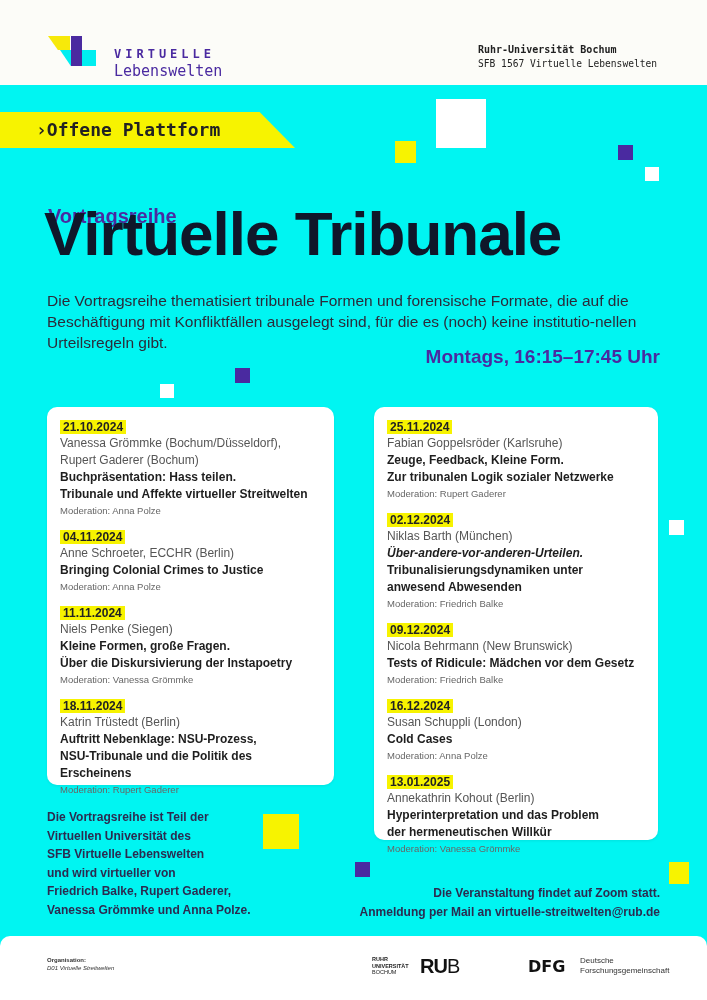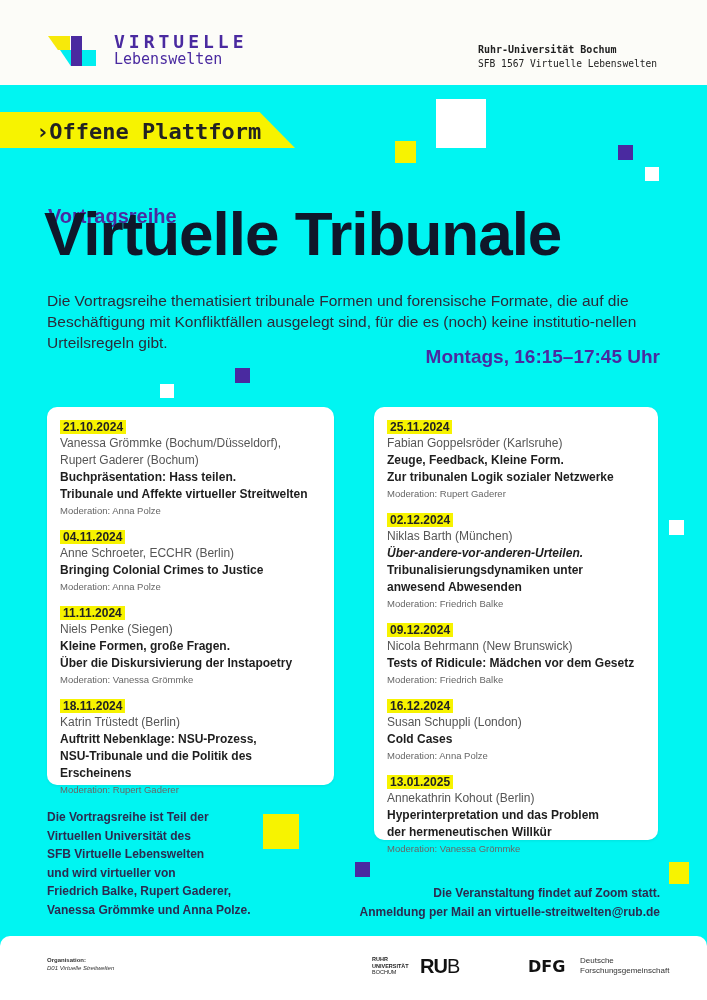--- a/index.html
+++ b/index.html
@@ -6,29 +6,29 @@
   html, body { width: 707px; height: 1000px; overflow: hidden; }
   body { font-family: "Liberation Sans", sans-serif; background: #00f5f2; position: relative; }
 
   
   .header { position: absolute; left: 0; top: 0; width: 707px; height: 85px; background: #fcfcf8; }
   .logo { position: absolute; left: 48px; top: 36px; width: 50px; height: 32px; }
   .logo .y { position: absolute; left: 0; top: 0; width: 22px; height: 14px; background: #f7e90a; clip-path: polygon(0 0, 100% 0, 100% 100%, 45% 100%); }
   .logo .c { position: absolute; left: 12px; top: 14px; width: 36px; height: 16px; background: #00eef0; clip-path: polygon(0 0, 100% 0, 100% 100%, 30% 100%); }
   .logo .p { position: absolute; left: 23px; top: 0; width: 11px; height: 30px; background: #4a2aa0; }
   .brand { position: absolute; left: 114px; top: 34px; color: #4a2aa0; font-family: "DejaVu Sans Mono", monospace; }
-  .brand .b1 { font-size: 18px; font-weight: bold; letter-spacing: 4px; line-height: 16px; }
+  .brand .b1 { font-size: 12px; font-weight: bold; letter-spacing: 4px; line-height: 16px; margin-top: 12px; }
   .brand .b2 { font-size: 15px; line-height: 18px; }
   .inst { position: absolute; left: 478px; top: 43px; font-family: "DejaVu Sans Mono", monospace; color: #222; }
   .inst .i1 { font-size: 10px; font-weight: bold; line-height: 14px; }
   .inst .i2 { font-size: 9.6px; line-height: 14px; }
 
   
   .ribbon { position: absolute; left: 0; top: 112px; width: 295px; height: 36px; background: #f7f300; clip-path: polygon(0 0, 88% 0, 100% 100%, 0 100%); }
-  .ribbon span { position: absolute; left: 36px; top: 7px; font-family: "DejaVu Sans Mono", monospace; font-weight: bold; font-size: 22px; color: #222; }
+  .ribbon span { position: absolute; left: 36px; top: 7px; font-family: "DejaVu Sans Mono", monospace; font-weight: bold; font-size: 18px; color: #222; }
 
   .sq { position: absolute; }
 
   .subtitle { position: absolute; left: 48px; top: 165px; color: #4a2aa0; font-weight: bold; font-size: 20px; margin-top: 40px; }
   .title { position: absolute; left: 44px; top: 194px; color: #0f172a; font-weight: bold; font-size: 62px; letter-spacing: -1px; line-height: 80px; white-space: nowrap; }
 
   .intro { position: absolute; left: 47px; top: 290px; width: 620px; font-size: 15.5px; line-height: 21px; color: #2b2b3a; }
   .time { position: absolute; right: 47px; top: 346px; color: #4a2aa0; font-weight: bold; font-size: 19px; }
 
   

